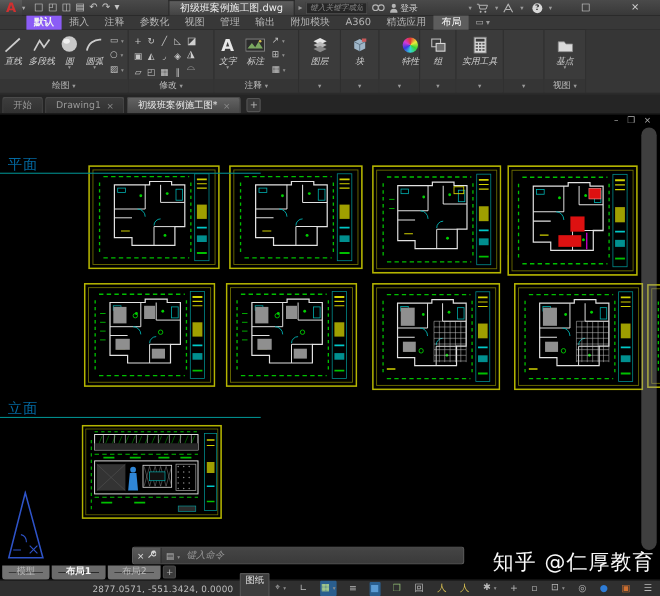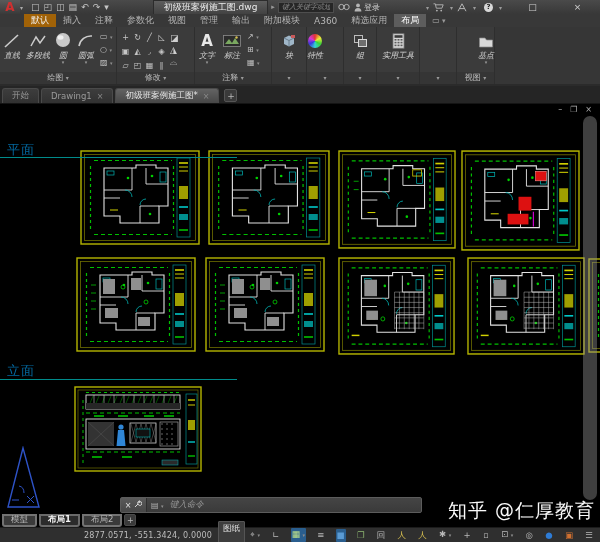--- a/index.html
+++ b/index.html
@@ -27,21 +27,21 @@
   .tb-caret { font-size:6px; color:#9a9a9a; margin-left:6px; }
   .help-circle { width:9px; height:9px; border-radius:50%; background:#d8d8d8; color:#222;
     font-size:7px; font-weight:bold; display:flex; align-items:center; justify-content:center; margin-left:8px; }
   .win-controls { position:absolute; right:0; top:0; height:14px; display:flex; align-items:center; }
   .win-btn { width:45px; text-align:center; font-size:9px; color:#d0d0d0; line-height:14px; }
 
   
   .ribbon-tabs { position:absolute; left:0; top:14px; width:600px; height:13px; background:#383838;
     display:flex; align-items:stretch; font-size:9px; color:#b5b5b5; z-index:19; padding-left:24px; }
   .rtab { padding:0 7px; display:flex; align-items:center; white-space:nowrap; }
-  .rtab.active { background:#a16207; color:#f2f2f2; }
+  .rtab.active { background:#8b5cf6; color:#f2f2f2;font-weight:bold; }
   .rtab.selected { background:#5d5d5d; color:#ffffff; }
   .rtab-extra { display:flex; align-items:center; gap:2px; color:#9a9a9a; font-size:7px; padding-left:6px; }
 
   
   .ribbon { position:absolute; left:0; top:27px; width:600px; height:59px; background:#3b3b3b;
     display:flex; z-index:18; border-bottom:2px solid #2b2b2b; }
   .panel { position:relative; height:100%; border-right:1px solid #2e2e2e; flex:none; }
   .panel-label { position:absolute; bottom:0; left:0; right:0; height:12px; background:#353535;
     font-size:8px; color:#bdbdbd; text-align:center; line-height:12px; white-space:nowrap; overflow:hidden; }
   .panel-label .pcaret { font-size:6px; color:#9a9a9a; }
@@ -91,21 +91,21 @@
   .cmd-grip { width:26px; height:100%; background:linear-gradient(#5a5a5a,#474747);
     display:flex; align-items:center; justify-content:center; gap:3px; border-right:1px solid #2f2f2f; }
   .cmd-grip span { font-size:8px; color:#e0e0e0; }
   .cmd-ico { font-size:8px; color:#b8b8b8; margin-left:4px; }
   .cmd-ico i { font-style:normal; font-size:5px; color:#8f8f8f; }
   .cmd-placeholder { font-size:8.5px; font-style:italic; color:#969696; margin-left:6px; white-space:nowrap; }
 
   
   .layout-tabs { position:absolute; left:2px; top:513px; height:14px; display:flex; align-items:center; z-index:26; }
   .ltab { height:13px; padding:0 7px; display:flex; align-items:center; font-size:8.5px; color:#b8b8b8;
-    background:#3a3a3a; border:2px solid #737373; border-radius:0 0 3px 3px; margin-right:2px; white-space:nowrap; }
+    background:#3a3a3a; border:6px solid #737373; border-radius:0 0 3px 3px; margin-right:2px; white-space:nowrap; }
   .ltab.active { background:#2b2b2b; color:#f5f5f5; font-weight:bold; border-color:#6a6a6a; }
   .ltab-new { width:12px; height:12px; background:#3a3a3a; border:1px solid #4a4a4a; border-radius:2px;
     color:#b8b8b8; font-size:8px; display:flex; align-items:center; justify-content:center; }
   .statusrow { position:absolute; left:0; top:527px; width:600px; height:15px; background:#2f2f2f;
     border-top:1px solid #1b1b1b; display:flex; align-items:center; z-index:26; padding-left:84px; }
   .coords { font-size:8px; color:#bdbdbd; white-space:nowrap; letter-spacing:0.2px; }
   .space-toggle { margin-left:6px; padding:0 4px; height:28px; line-height:12px; font-size:8.5px;
     color:#e0e0e0; background:#3d3d3d; border:1px solid #555; border-radius:1px; white-space:nowrap; }
   .sicons { display:flex; align-items:center; margin-left:4px; flex:1; justify-content:space-between; padding-right:6px; }
   .sico { font-size:8.5px; color:#b9b9b9; line-height:13px; padding:0 1px; white-space:nowrap; }
@@ -291,40 +291,55 @@
             <span class="sci">↗ <i>▾</i></span>
             <span class="sci">⊞ <i>▾</i></span>
             <span class="sci">▦ <i>▾</i></span>
           </div>
       </div>
       <div class="panel-label">
         <span>注释</span> <span class="pcaret">▾</span>
       </div>
     </div>
 
+    <div class="panel" style="width:38px">
+      <div class="tools" style="justify-content:center">
+        <div class="bigtool">
+          <span class="ticon">
+            <svg width="16" height="16" viewBox="0 0 16 16">
+                <path d="M2,4.5 L8,1.5 L14,4.5 L8,7.5 Z" fill="#e6e6e6"></path>
+                <path d="M2,8 L8,5 L14,8 L8,11 Z" fill="#b9b9b9"></path>
+                <path d="M2,11.5 L8,8.5 L14,11.5 L8,14.5 Z" fill="#8a8a8a"></path>
+              </svg>
+            </span>
+          <span class="tlabel">图层</span>
+        </div>
+      </div>
+      <div class="panel-label"><span class="pcaret">▾</span></div>
+    </div>
 
     <div class="panel" style="width:35px">
       <div class="tools" style="justify-content:center">
         <div class="bigtool">
           <span class="ticon">
             <svg width="16" height="16" viewBox="0 0 16 16">
                 <path d="M3,5 L8,2.5 L13,5 L13,11 L8,13.5 L3,11 Z" fill="#9fb6c8"></path>
                 <path d="M3,5 L8,7.5 L13,5" fill="none" stroke="#5a6e7e" stroke-width="0.8"></path>
                 <line x1="8" y1="7.5" x2="8" y2="13.5" stroke="#5a6e7e" stroke-width="0.8"></line>
                 <rect x="10" y="2" width="4" height="3" fill="#c85a5a"></rect>
               </svg>
             </span>
           <span class="tlabel">块</span>
         </div>
       </div>
       <div class="panel-label"><span class="pcaret">▾</span></div>
     </div>
 
     <div class="panel" style="width:37px">
-      <div class="tools" style="justify-content:flex-start">
+      <div class="tools" style="justify-content:flex-end">
         <div class="bigtool">
           <span class="ticon">
               <span class="colorwheel"></span>
             </span>
           <span class="tlabel">特性</span>
         </div>
       </div>
       <div class="panel-label"><span class="pcaret">▾</span></div>
     </div>
 
@@ -367,21 +382,21 @@
         </div>
       </div>
       <div class="panel-label"><span class="pcaret">▾</span></div>
     </div>
 
     <div class="panel" style="width:37px">
       <div class="panel-label"><span class="pcaret">▾</span></div>
     </div>
 
     <div class="panel" style="width:38px">
-      <div class="tools" style="justify-content:flex-end">
+      <div class="tools" style="justify-content:center">
         <div class="bigtool">
           <span class="ticon">
             <svg width="16" height="13" viewBox="0 0 16 13">
                 <path d="M1.5,12 V3 h5.5 l1.5,2 h6 v7 Z" fill="#d9d9d9" stroke="#8a8a8a" stroke-width="0.7"></path>
               </svg>
             </span>
           <span class="tlabel">基点</span>
           <span class="tcaret">▾</span>
         </div>
       </div>

